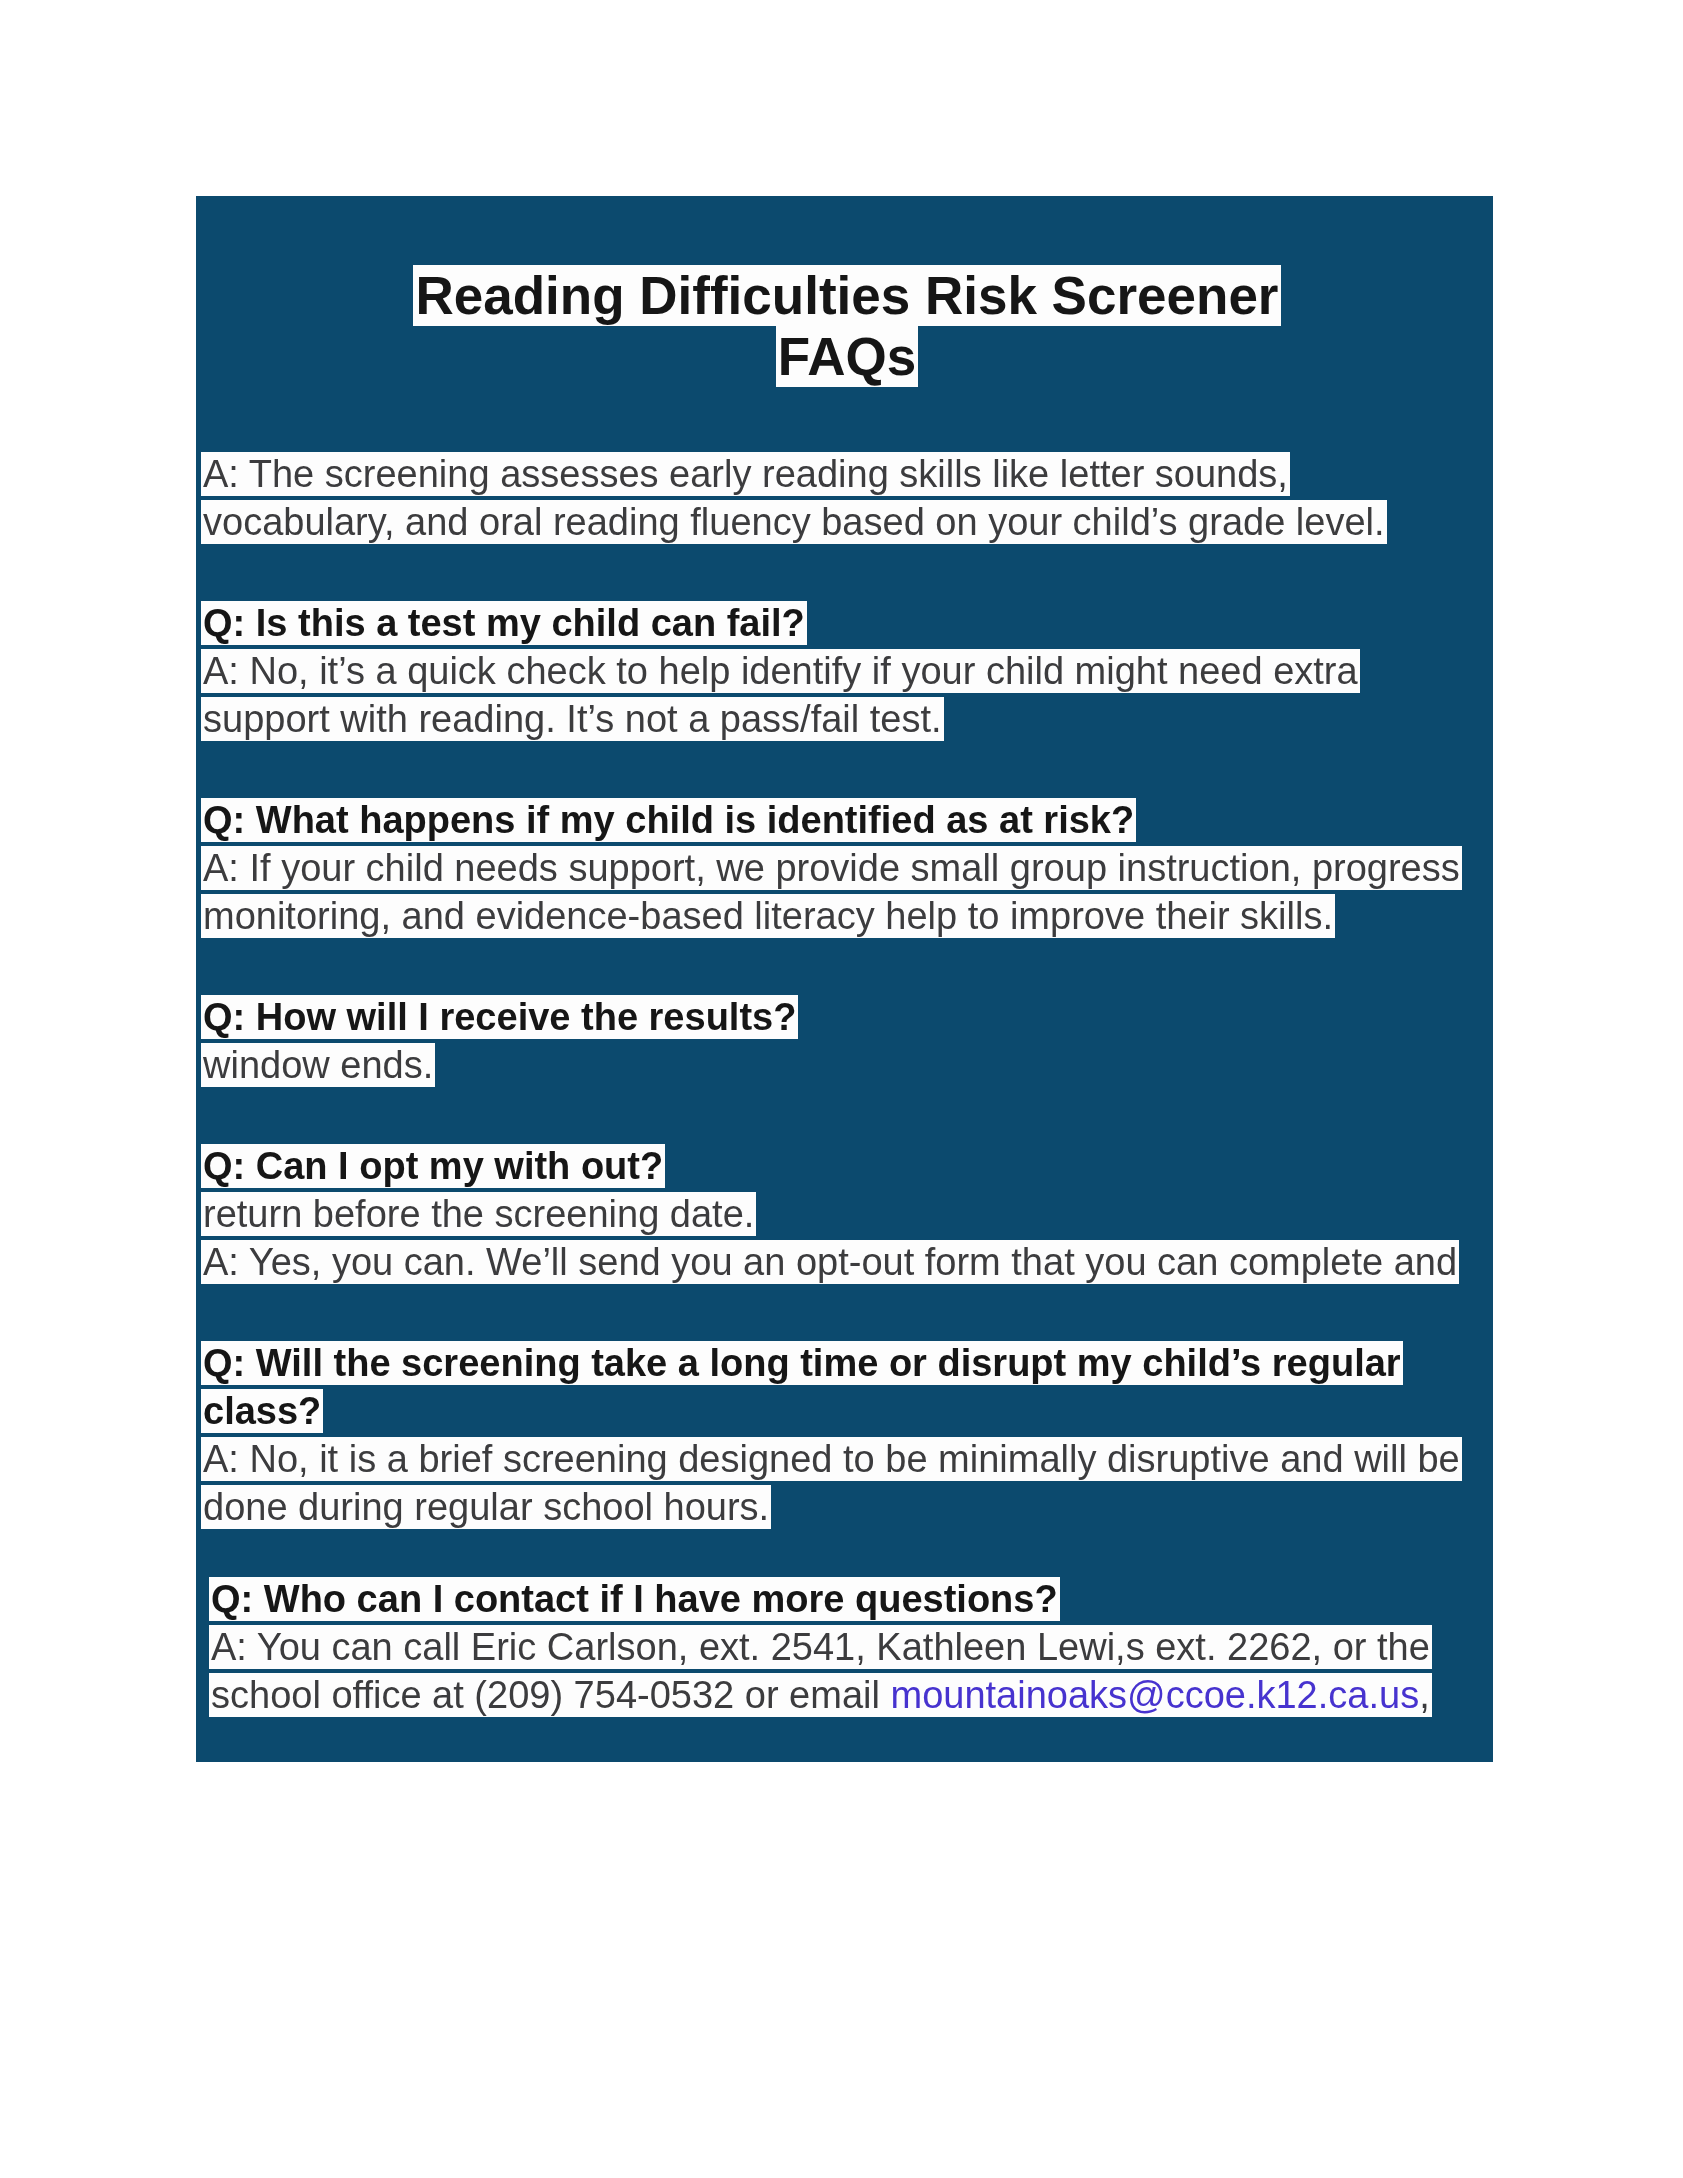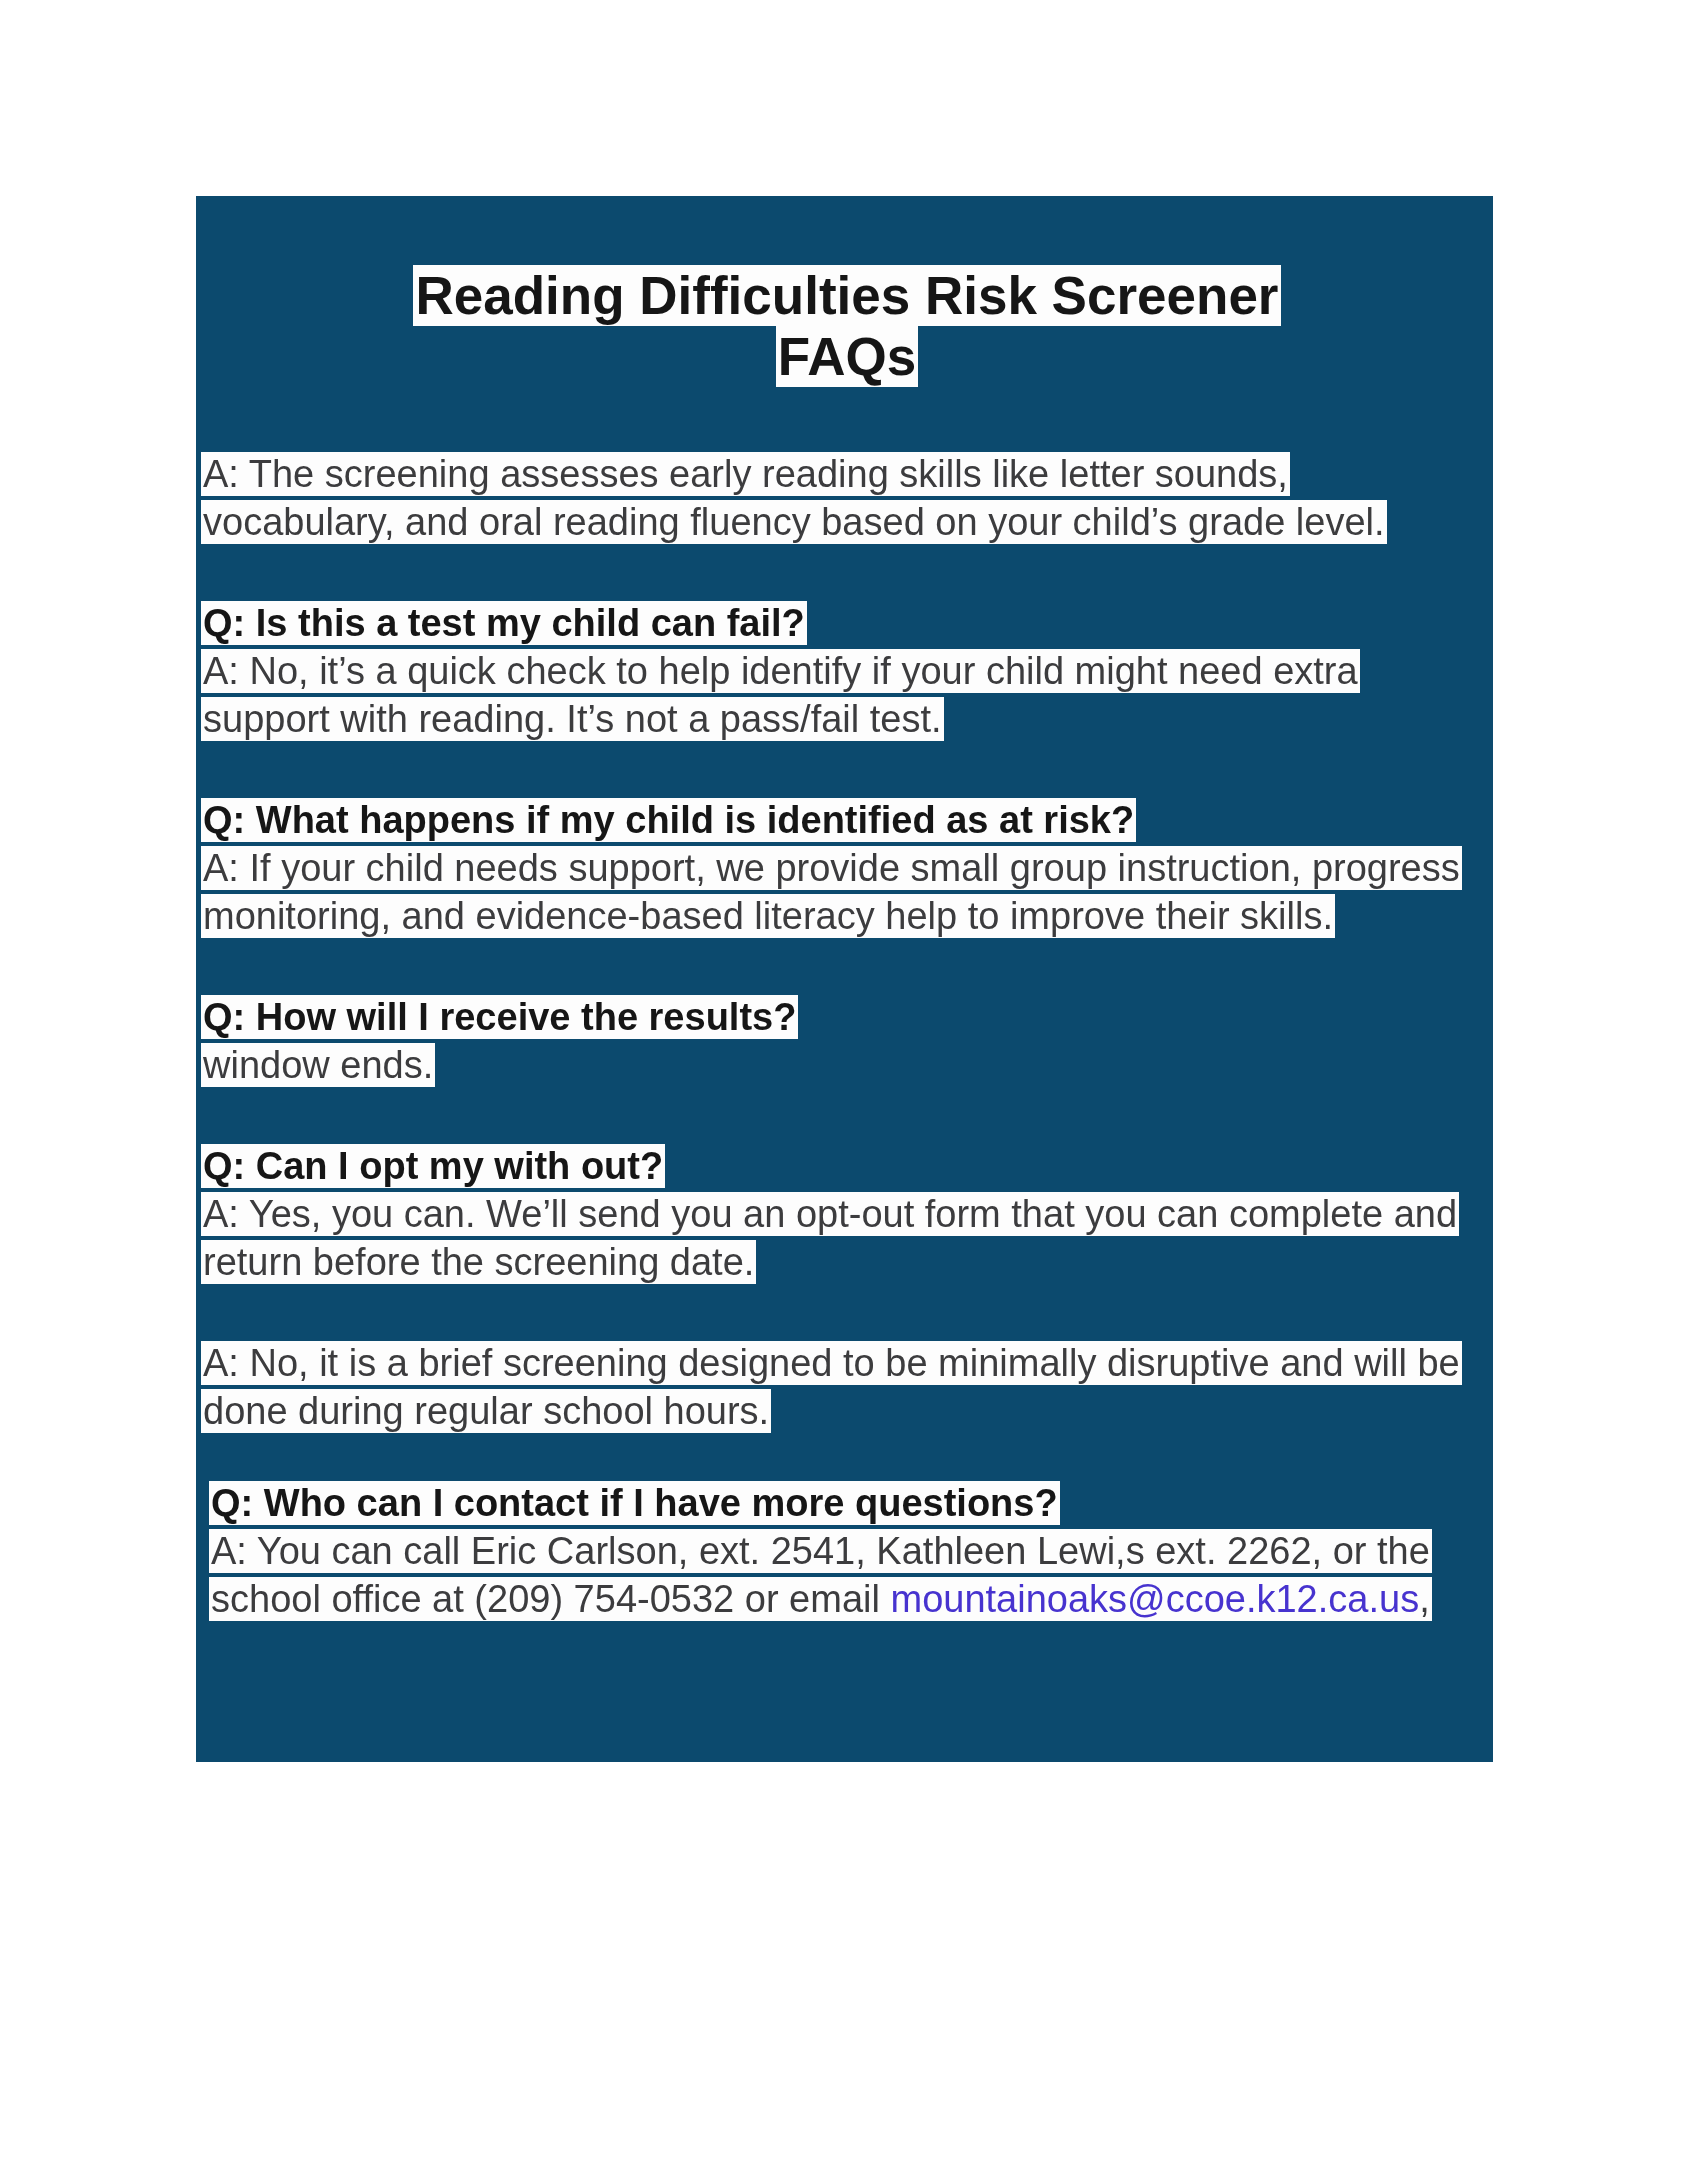--- a/index.html
+++ b/index.html
@@ -108,26 +108,30 @@
       <div class="a">
         <div class="line"><span class="hl">window ends.</span></div>
       </div>
     </div>
 
     <div class="qa">
       <div class="q">
         <div class="line"><span class="hl">Q: Can I opt my with out?</span></div>
       </div>
       <div class="a">
+        <div class="line"><span class="hl">return before the screening date.</span></div>
         <div class="line"><span class="hl">A: Yes, you can. We’ll send you an opt-out form that you can complete and</span></div>
-        <div class="line"><span class="hl">return before the screening date.</span></div>
       </div>
     </div>
 
     <div class="qa">
+      <div class="q">
+        <div class="line"><span class="hl">Q: Will the screening take a long time or disrupt my child’s regular</span></div>
+        <div class="line"><span class="hl">class?</span></div>
+      </div>
       <div class="a">
         <div class="line"><span class="hl">A: No, it is a brief screening designed to be minimally disruptive and will be</span></div>
         <div class="line"><span class="hl">done during regular school hours.</span></div>
       </div>
     </div>
 
     <div class="qa qa-last">
       <div class="q">
         <div class="line"><span class="hl">Q: Who can I contact if I have more questions?</span></div>
       </div>

